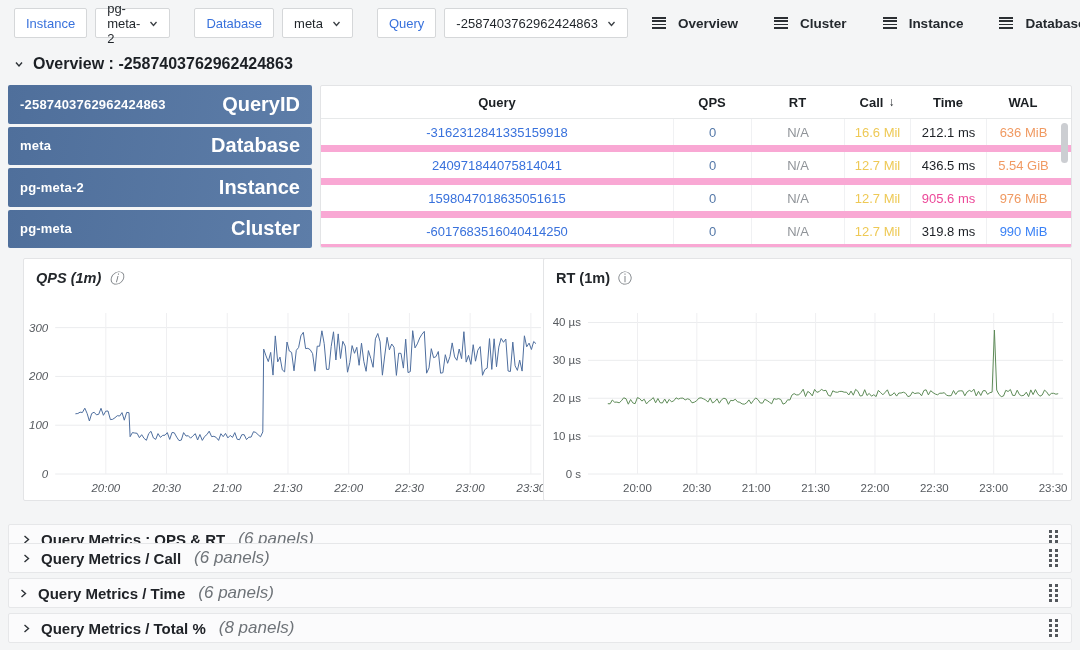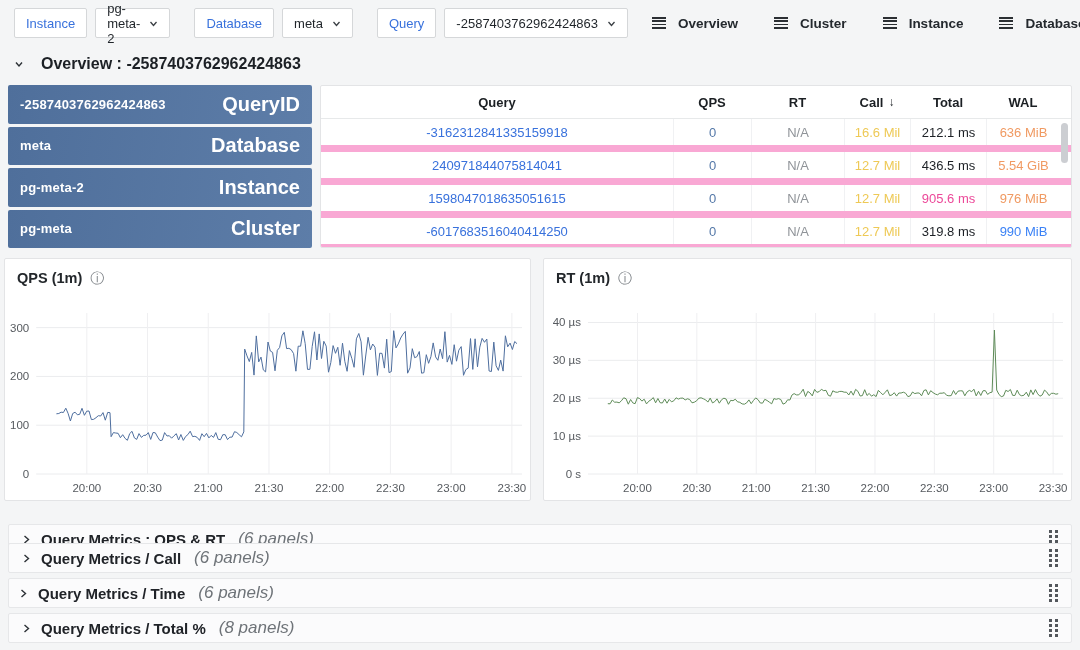--- a/index.html
+++ b/index.html
@@ -17,21 +17,21 @@
   .chip.var-label { font-weight:500; }
   .chip.var-value { font-weight:500; color:#1f2429; gap:9px; cursor:pointer; }
   .nav-links { margin-left:auto; display:flex; align-items:center; gap:36px; }
   .nav-link { display:flex; align-items:center; gap:12px; font-size:13.5px;
     font-weight:600; color:#24292e; cursor:pointer; }
   .burger { width:14px; height:12px;
     background:repeating-linear-gradient(to bottom,#2b2f33 0 1.6px,transparent 1.6px 3.4px); }
   
   .section-header { position:absolute; top:48px; left:0; height:32px;
     display:flex; align-items:center; gap:8px; padding-left:13px; cursor:pointer; }
-  .section-header .title { font-size:16px; font-weight:700; color:#1c2025;margin-left:8px; }
+  .section-header .title { font-size:16px; font-weight:700; color:#1c2025; }
   
   .panel { position:absolute; background:#fff; border:1px solid #e3e4e6;
     border-radius:2px; overflow:hidden; }
   
   .stat-panel { position:absolute; left:8px; top:85px; width:304px; height:163px;
     display:flex; flex-direction:column; gap:3px; }
   .stat-card { flex:1; border-radius:2px; display:flex; align-items:center;
     justify-content:space-between; padding:0 12px; color:#fff; }
   .stat-card .v { font-size:13px; font-weight:600; letter-spacing:.2px; }
   .stat-card .l { font-size:20px; font-weight:700; }
@@ -43,21 +43,21 @@
   .tcell { display:flex; align-items:center; justify-content:center; gap:5px; }
   .trow.body-row .tcell:not(.c-query) { border-left:1px solid #f0f1f3; }
   .c-query{ width:352px; } .c-qps{ width:78px; } .c-rt{ width:93px; }
   .c-call{ width:66px; } .c-time{ width:76px; } .c-wal{ width:74px; }
   .q-link { font-weight:500; cursor:pointer; }
   .sort-arrow { font-size:12px; font-weight:400; }
   .v-scrollbar { position:absolute; right:3px; top:37px; width:7px; height:40px;
     background:#ccced2; border-radius:4px; cursor:pointer; }
   
   .chart-panel { top:258px; height:243px; }
-  #qps-panel { left:4px; width:527px; }
+  #qps-panel { left:23px; width:527px;font-style:italic; }
   #rt-panel  { left:543px; width:529px; }
   .panel-title { position:absolute; top:0; left:0; right:0; height:34px;
     display:flex; align-items:center; gap:8px; padding:4px 12px 0; }
   .panel-title .t { font-size:14.5px; font-weight:700; color:#23272b; }
   .info-icon { font-size:14px; color:#787d82; line-height:1; cursor:pointer; }
   .chart-body { position:absolute; left:0; top:34px; right:0; bottom:0; }
   
   .collapsed-row { position:absolute; left:8px; width:1064px; height:30px;
     background:#fbfbfc; border:1px solid #e6e7e9; border-radius:2px;
     display:flex; align-items:center; padding:0 12px; cursor:pointer; }
@@ -166,21 +166,21 @@
           <span>QPS</span>
         </div>
         <div class="tcell c-rt">
           <span>RT</span>
         </div>
         <div class="tcell c-call">
           <span>Call</span>
           <span class="sort-arrow">↓</span>
         </div>
         <div class="tcell c-time">
-          <span>Total</span>
+          <span>Time</span>
         </div>
         <div class="tcell c-wal">
           <span>WAL</span>
         </div>
       </div>
       <div class="trow body-row">
         <div class="tcell c-query">
           <span class="q-link" style="color: rgb(56, 113, 220);">-3162312841335159918</span>
         </div>
         <div class="tcell c-qps">

